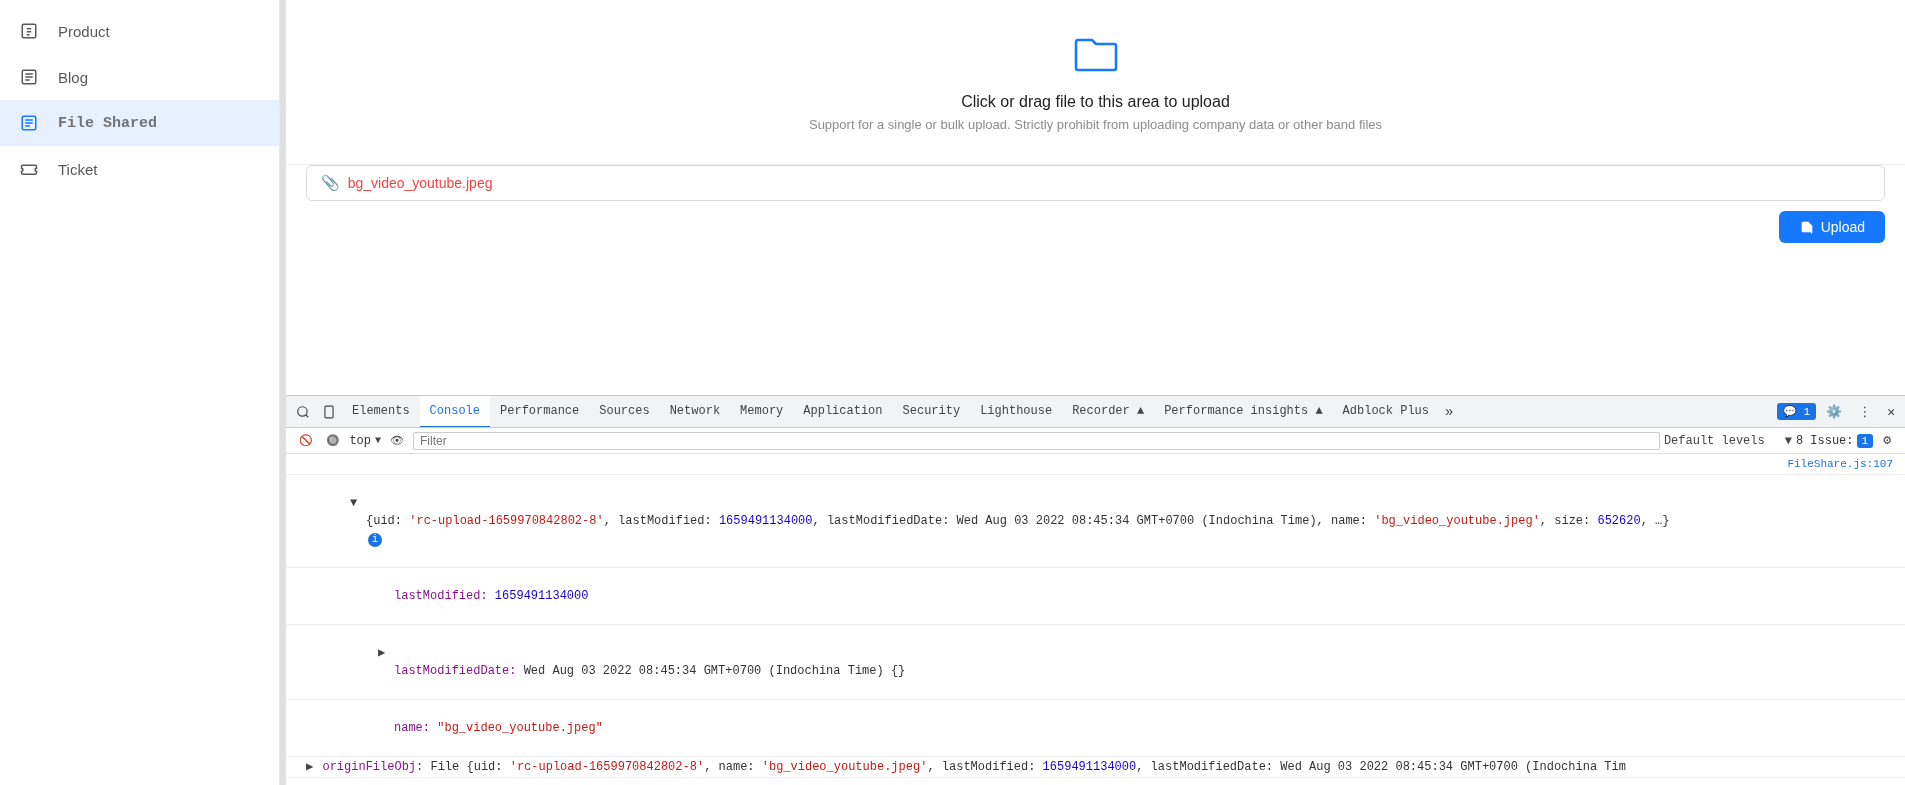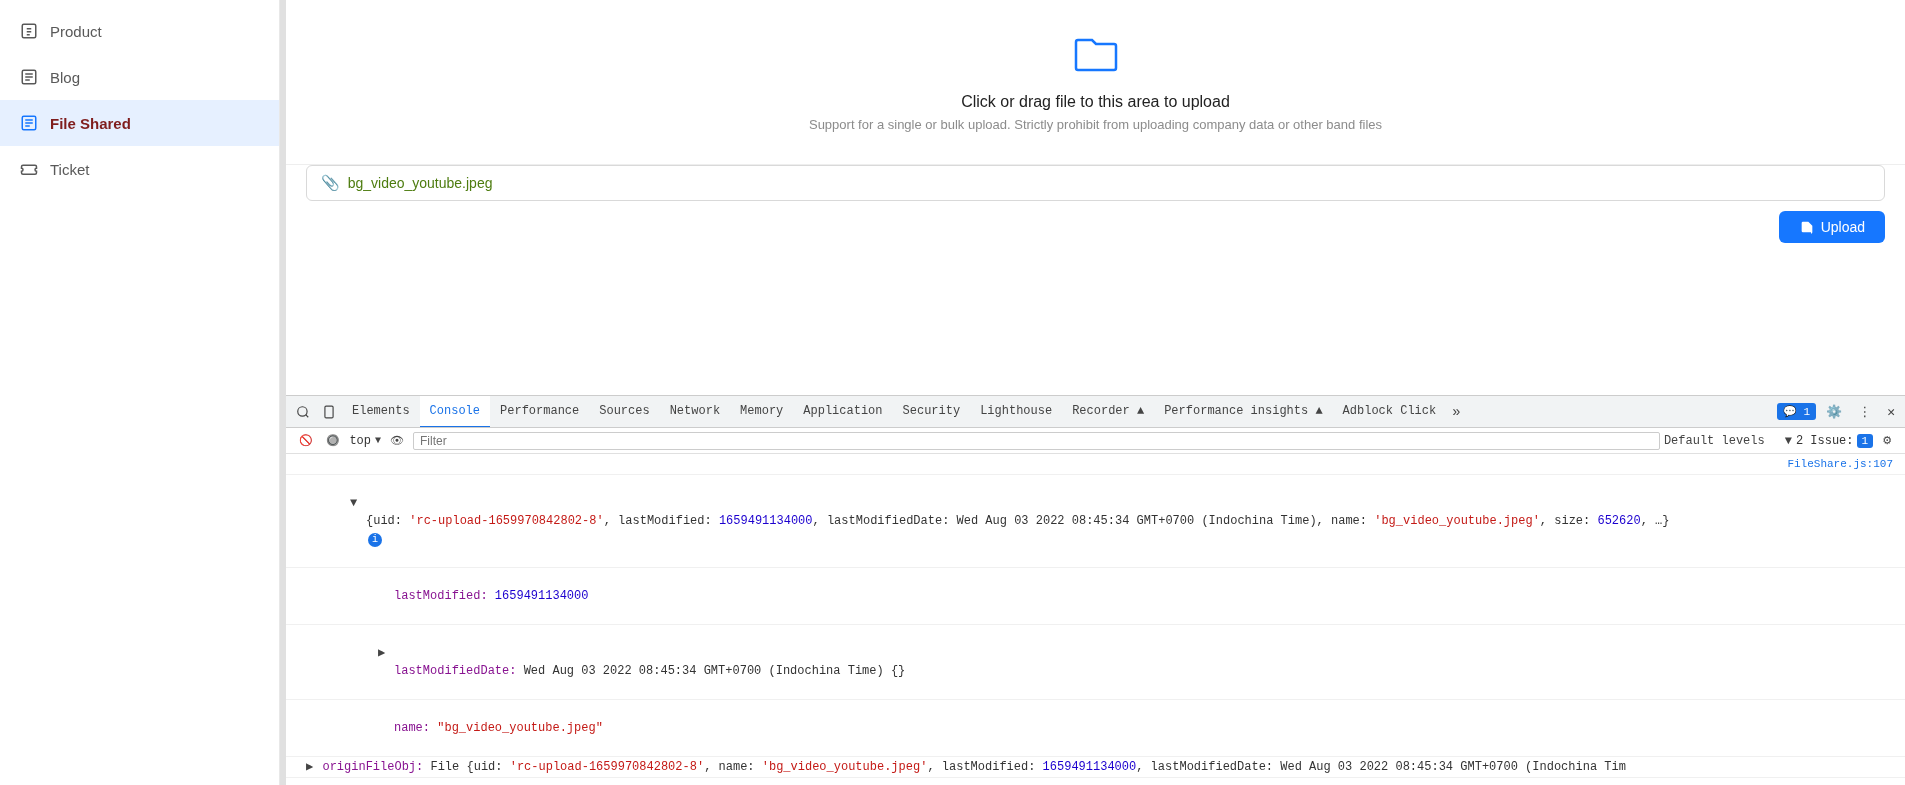--- a/index.html
+++ b/index.html
@@ -3,33 +3,33 @@
   <meta charset="utf-8">
   <style>
     * { box-sizing: border-box; margin: 0; padding: 0; }
     body { font-family: -apple-system, BlinkMacSystemFont, 'Segoe UI', sans-serif; background: #fff; display: flex; flex-direction: column; height: 785px; overflow: hidden; }
 
     
     .app-container { display: flex; flex: 1; overflow: hidden; }
 
     
     .sidebar { width: 280px; background: #fff; border-right: 1px solid #e8e8e8; padding: 8px 0; flex-shrink: 0; }
-    .sidebar-item { display: flex; align-items: center; gap: 12px; padding: 14px 20px; cursor: pointer; font-size: 15px; color: #595959; }
-    .sidebar-item.active { background: #e6f0ff; color: #7f1d1d; font-weight: 600; }
+    .sidebar-item { display: flex; align-items: center; gap: 20px; padding: 14px 20px; cursor: pointer; font-size: 15px; color: #595959; }
+    .sidebar-item.active { background: #e6f0ff; color: #737373; font-weight: 600; font-family: Liberation Mono, monospace; }
     .sidebar-item .icon { width: 18px; height: 18px; display: flex; align-items: center; justify-content: center; }
 
     
     .main-content { flex: 1; overflow: auto; background: #fff; }
     .upload-area { display: flex; flex-direction: column; align-items: center; justify-content: center; padding: 30px 19px; border-bottom: 1px solid #eee; min-height: 165px; }
     .upload-icon { color: #1677ff; font-size: 36px; margin-bottom: 12px; }
     .upload-title { font-size: 16px; color: #222; margin-bottom: 6px; }
     .upload-subtitle { font-size: 13px; color: #8c8c8c; }
     .file-input-row { display: flex; align-items: center; border: 1px solid #d9d9d9; border-radius: 6px; padding: 8px 14px; margin: 0 20px; gap: 8px; }
     .file-input-row .attach-icon { color: #8c8c8c; font-size: 15px; }
-    .file-input-row span { font-size: 14px; color: #4d7c0f; }
+    .file-input-row span { font-size: 14px; color: #ef4444; }
     .upload-btn-row { display: flex; justify-content: flex-end; padding: 10px 20px; }
     .upload-btn { background: #1677ff; color: #fff; border: none; border-radius: 6px; padding: 8px 20px; font-size: 14px; cursor: pointer; display: flex; align-items: center; gap: 6px; margin-left: 33px; }
 
     
     .devtools { height: 390px; background: #fff; border-top: 1px solid #ccc; display: flex; flex-direction: column; font-family: 'Consolas', 'Courier New', monospace; font-size: 12px; }
     .devtools-tabs { display: flex; align-items: center; background: #f1f3f4; border-bottom: 1px solid #ccc; padding: 0 4px; height: 32px; overflow: hidden; flex-shrink: 0; }
     .devtools-tab { padding: 0 10px; height: 32px; display: flex; align-items: center; cursor: pointer; font-size: 12px; color: #444; white-space: nowrap; border-bottom: 2px solid transparent; }
     .devtools-tab.active { border-bottom: 2px solid #1a73e8; color: #1a73e8; background: #fff; }
     .devtools-tabs-right { margin-left: auto; display: flex; align-items: center; gap: 4px; }
     .devtools-icon-btn { padding: 2px 6px; cursor: pointer; color: #444; font-size: 13px; display: flex; align-items: center; }
@@ -170,21 +170,21 @@
         <div class="devtools-tab">
             <span>Lighthouse</span>
           </div>
         <div class="devtools-tab">
             <span>Recorder ▲</span>
           </div>
         <div class="devtools-tab">
             <span>Performance insights ▲</span>
           </div>
         <div class="devtools-tab">
-            <span>Adblock Click</span>
+            <span>Adblock Plus</span>
           </div>
         <div class="devtools-icon-btn" style="font-size:14px;">»</div>
         <div class="devtools-tabs-right">
           <div class="devtools-icon-btn" style="background:#1a73e8;color:#fff;border-radius:3px;padding:2px 6px;font-size:11px;">💬 1</div>
           <div class="devtools-icon-btn">⚙️</div>
           <div class="devtools-icon-btn">⋮</div>
           <div class="devtools-icon-btn">✕</div>
         </div>
       </div>
 
@@ -193,21 +193,21 @@
         <button class="console-toolbar-btn">🔘</button>
         <span style="font-size:12px;color:#333;">top</span>
         <span style="font-size:10px;color:#444;">▼</span>
         <button class="console-toolbar-btn">👁</button>
         <input class="console-filter" placeholder="Filter" style="">
         <div class="console-levels">
           <span>Default levels</span>
           <span>▼</span>
         </div>
         <div style="font-size:12px;color:#333;display:flex;align-items:center;gap:3px;">
-          <span>2 Issue:</span>
+          <span>8 Issue:</span>
           <span class="issue-badge">1</span>
         </div>
         <button class="console-toolbar-btn">⚙</button>
       </div>
 
       <div class="console-output">
         <div class="console-line source-ref">FileShare.js:107</div>
         <div class="console-line object-line" style="padding-left:8px;">
           <span class="console-expand">▼</span>
           <span style="color:#333;">{uid: </span><span class="val-str">'rc-upload-1659970842802-8'</span><span style="color:#333;">, lastModified: </span><span class="val-num">1659491134000</span><span style="color:#333;">, lastModifiedDate: </span><span class="val-plain">Wed Aug 03 2022 08:45:34 GMT+0700 (Indochina Time), name: </span><span class="val-str">'bg_video_youtube.jpeg'</span><span style="color:#333;">, size: </span><span class="val-num">652620</span><span style="color:#333;">, …}</span>

